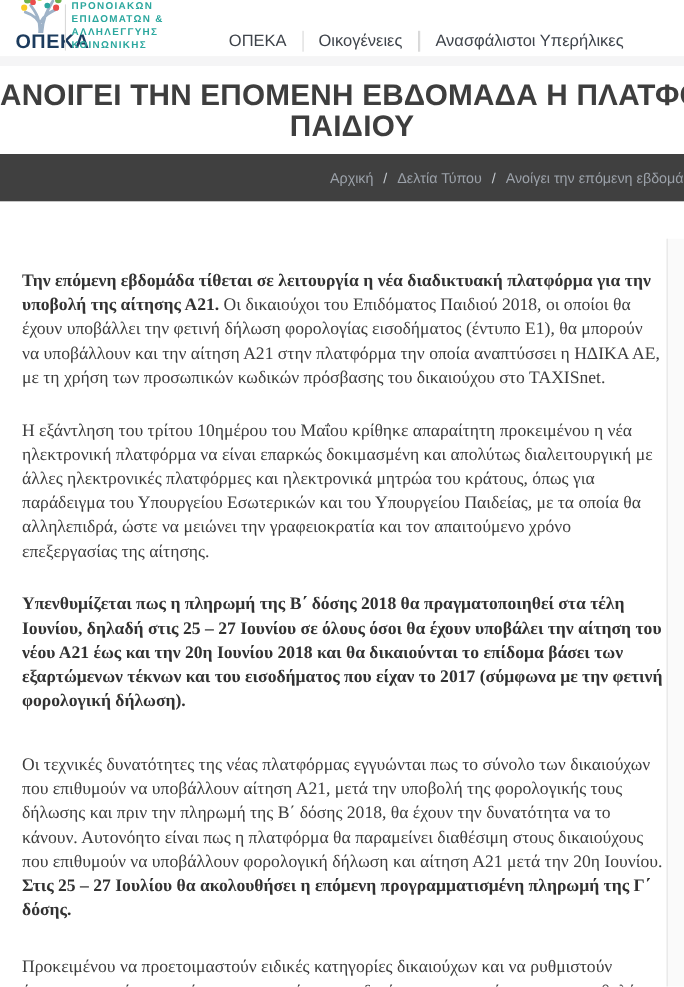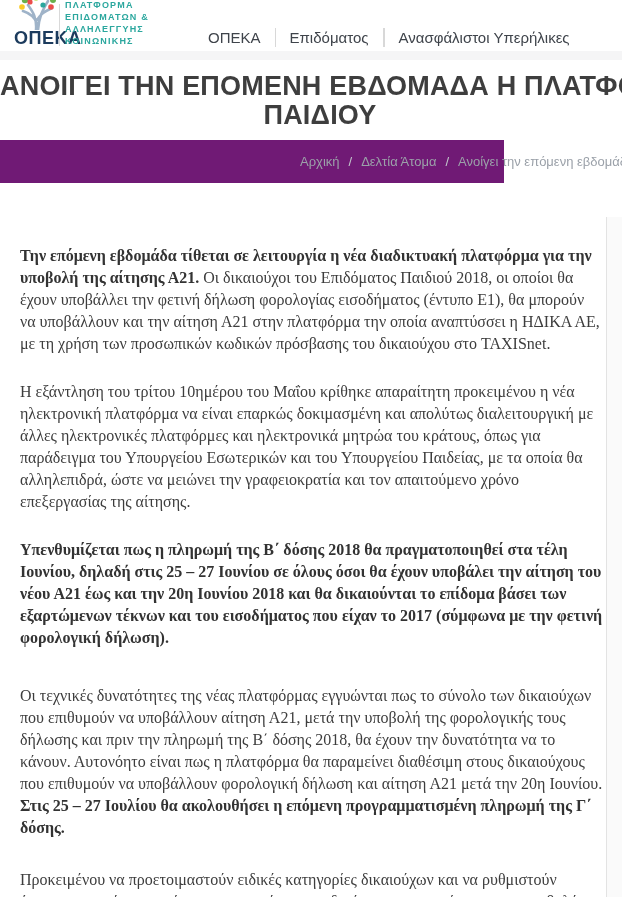--- a/index.html
+++ b/index.html
@@ -33,21 +33,21 @@
   
   .header-band{position:absolute;left:0;top:51px;width:622px;height:9px;background:#f5f5f6;}
   
   .title-wrap{
     position:absolute;left:0;top:72px;width:640px;
     text-align:center;color:#3e3e3e;font-weight:bold;
     font-size:27px;line-height:29px;letter-spacing:.2px;
   }
   .title-line{white-space:nowrap;}
   
-  .crumb-band{position:absolute;left:0;top:140px;width:504px;height:43px;background:#701a75;}
+  .crumb-band{position:absolute;left:0;top:140px;width:622px;height:43px;background:#404040;}
   .breadcrumb{
     position:absolute;left:300px;top:14px;
     display:flex;gap:9px;align-items:center;
     font-size:13px;color:#9ba1a9;white-space:nowrap;
   }
   .crumb-link{cursor:pointer;}
   .crumb-sep{color:#c3c8cd;}
   
   .article{
     position:absolute;left:20px;top:245px;width:583px;
@@ -88,49 +88,49 @@
         <circle cx="36" cy="27" r="2.8" fill="#eb4d4b"></circle>
         <circle cx="28" cy="25" r="2.6" fill="#2ba79e"></circle>
         <circle cx="15" cy="22" r="2.6" fill="#eb4d4b"></circle>
         <circle cx="21" cy="3" r="2.8" fill="#6ab04c"></circle>
         <circle cx="31" cy="3" r="2.6" fill="#badc58"></circle>
       </svg>
     </span>
     <span class="acronym">ΟΠΕΚΑ</span>
     <span class="logo-divider"></span>
     <div class="logo-sub">
-      <div>ΠΛΑΤΦΟΡΜΑ</div>
+      <div>ΠΡΟΝΟΙΑΚΩΝ</div>
       <div>ΕΠΙΔΟΜΑΤΩΝ &amp;</div>
       <div>ΑΛΛΗΛΕΓΓΥΗΣ</div>
       <div>ΚΟΙΝΩΝΙΚΗΣ</div>
     </div>
   </div>
 
   <nav class="nav">
     <span class="nav-item">ΟΠΕΚΑ</span>
     <span class="nav-sep"></span>
-    <span class="nav-item">Επιδόματος</span>
+    <span class="nav-item">Οικογένειες</span>
     <span class="nav-sep"></span>
     <span class="nav-sep"></span>
     <span class="nav-item">Ανασφάλιστοι Υπερήλικες</span>
   </nav>
 </div>
 
 <div class="header-band"></div>
 
 <h1 class="title-wrap" style="margin:0;">
   <div class="title-line">ΑΝΟΙΓΕΙ ΤΗΝ ΕΠΟΜΕΝΗ ΕΒΔΟΜΑΔΑ Η ΠΛΑΤΦΟΡΜΑ</div>
   <div class="title-line">ΠΑΙΔΙΟΥ</div>
 </h1>
 
 <div class="crumb-band">
   <div class="breadcrumb">
     <span class="crumb-link">Αρχική</span>
     <span class="crumb-sep">/</span>
-    <span class="crumb-link">Δελτία Άτομα</span>
+    <span class="crumb-link">Δελτία Τύπου</span>
     <span class="crumb-sep">/</span>
     <span>Ανοίγει την επόμενη εβδομάδα η...</span>
   </div>
 </div>
 
 <div class="article">
   <p class="p1"><span class="bold">Την επόμενη εβδομάδα τίθεται σε λειτουργία η νέα διαδικτυακή πλατφόρμα για την υποβολή της αίτησης Α21.</span><span> Οι δικαιούχοι του Επιδόματος Παιδιού 2018, οι οποίοι θα έχουν υποβάλλει την φετινή δήλωση φορολογίας εισοδήματος (έντυπο Ε1), θα μπορούν να υποβάλλουν και την αίτηση Α21 στην πλατφόρμα την οποία αναπτύσσει η ΗΔΙΚΑ ΑΕ, με τη χρήση των προσωπικών κωδικών πρόσβασης του δικαιούχου στο TAXISnet.</span></p>
 
   <p class="p2">Η εξάντληση του τρίτου 10ημέρου του Μαΐου κρίθηκε απαραίτητη προκειμένου η νέα ηλεκτρονική πλατφόρμα να είναι επαρκώς δοκιμασμένη και απολύτως διαλειτουργική με άλλες ηλεκτρονικές πλατφόρμες και ηλεκτρονικά μητρώα του κράτους, όπως για παράδειγμα του Υπουργείου Εσωτερικών και του Υπουργείου Παιδείας, με τα οποία θα αλληλεπιδρά, ώστε να μειώνει την γραφειοκρατία και τον απαιτούμενο χρόνο επεξεργασίας της αίτησης.</p>
 

